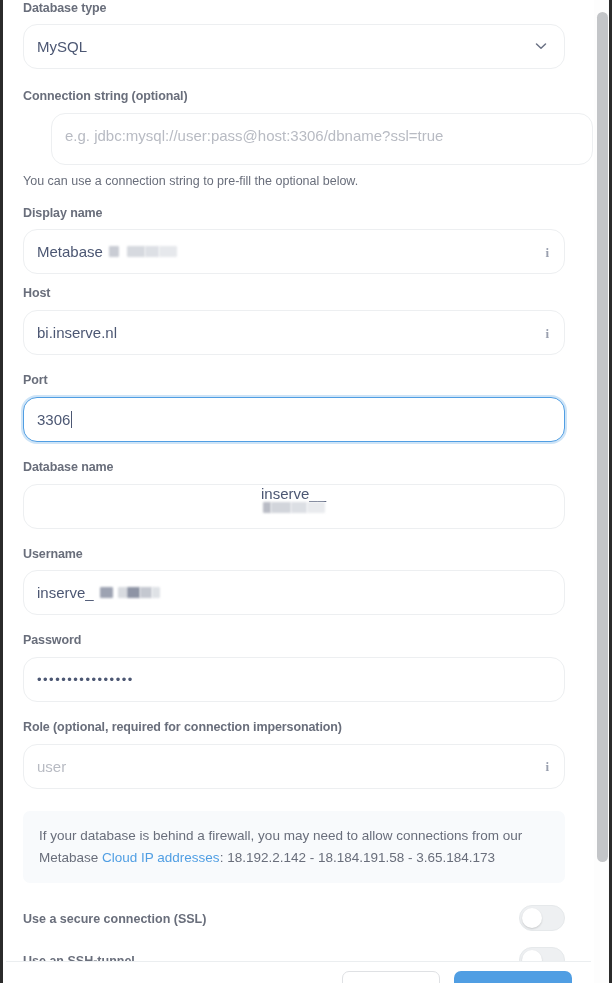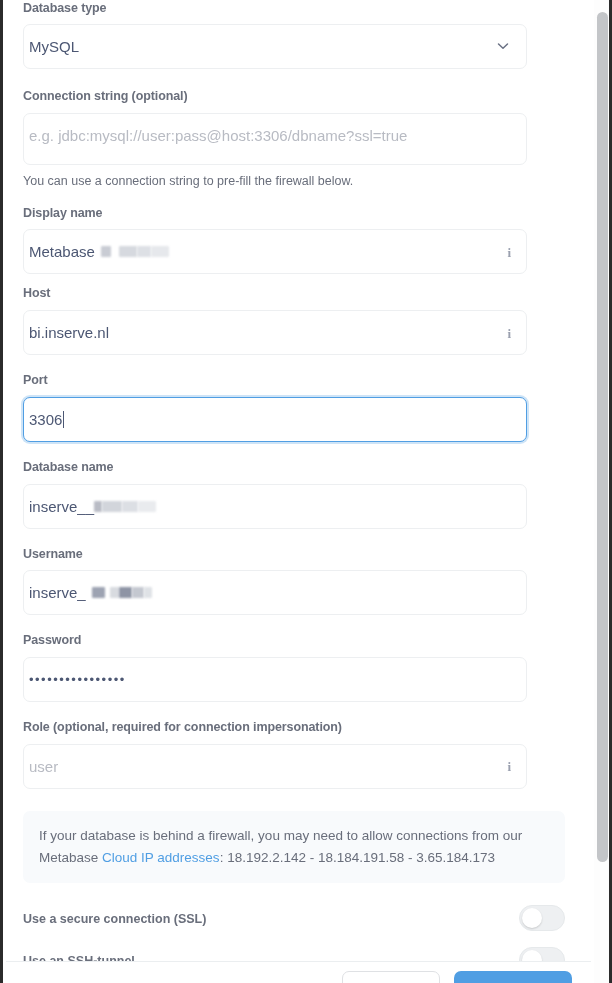--- a/index.html
+++ b/index.html
@@ -54,28 +54,28 @@
 
   .label {
     font-size: 12.5px;
     font-weight: bold;
     color: #696e7b;
     letter-spacing: -0.1px;
     line-height: 1.1;
   }
 
   .input {
-    width: 504px;
+    width: 542px;
     height: 45px;
     border: 1px solid #edeff1;
-    border-radius: 7px;
+    border-radius: 14px;
     background: #ffffff;
     display: flex;
     align-items: center;
-    padding: 0 14px 0 5px;
+    padding: 0 14px 0 13px;
     font-size: 15px;
     color: #4c5773;
     position: relative;
   }
   .input.tall {
     height: 52px;
     align-items: flex-start;
     padding-top: 13px;
   }
   .input .val {
@@ -244,24 +244,24 @@
         <span class="chev">
           <svg width="14" height="14" viewBox="0 0 14 14" fill="none">
             <path d="M2.5 5 L7 9.2 L11.5 5" stroke="#6b7285" stroke-width="1.5" stroke-linecap="round" stroke-linejoin="round"></path>
           </svg>
         </span>
       </div>
     </div>
 
     <div class="field" style="margin-top:21px;">
       <div class="label">Connection string (optional)</div>
-      <div class="input tall" style="margin-top:9px;">
+      <div class="input tall" style="margin-top:9px;margin-left:28px;">
         <span class="ph">e.g. jdbc:mysql://user:pass@host:3306/dbname?ssl=true</span>
       </div>
-      <div class="helper" style="margin-top:9px;">You can use a connection string to pre-fill the firewall below.</div>
+      <div class="helper" style="margin-top:9px;">You can use a connection string to pre-fill the optional below.</div>
     </div>
 
     <div class="field" style="margin-top:18px;">
       <div class="label">Display name</div>
       <div class="input" style="margin-top:9px;">
         <span class="val">Metabase</span>
         <span class="blur">
           <i style="width:10px;background:#c9ccd4;margin-right:8px;"></i>
           <i style="width:18px;background:#d6d9df;"></i>
           <i style="width:14px;background:#dde0e5;"></i>
@@ -282,21 +282,21 @@
     <div class="field" style="margin-top:19px;">
       <div class="label">Port</div>
       <div class="input focused" style="margin-top:9px;">
         <span class="val">3306</span>
         <span style="display:inline-block;width:1px;height:17px;background:#4c5773;margin-left:1px;"></span>
       </div>
     </div>
 
     <div class="field" style="margin-top:19px;">
       <div class="label">Database name</div>
-      <div class="input" style="margin-top:9px;">
+      <div class="input" style="margin-top:9px;flex-direction:column;">
         <span class="val">inserve__</span>
         <span class="blur" style="margin-left:0;">
           <i style="width:8px;background:#b9bcc5;"></i>
           <i style="width:20px;background:#d2d5db;"></i>
           <i style="width:16px;background:#dcdfe4;"></i>
           <i style="width:18px;background:#e9ebee;"></i>
         </span>
       </div>
     </div>
 

